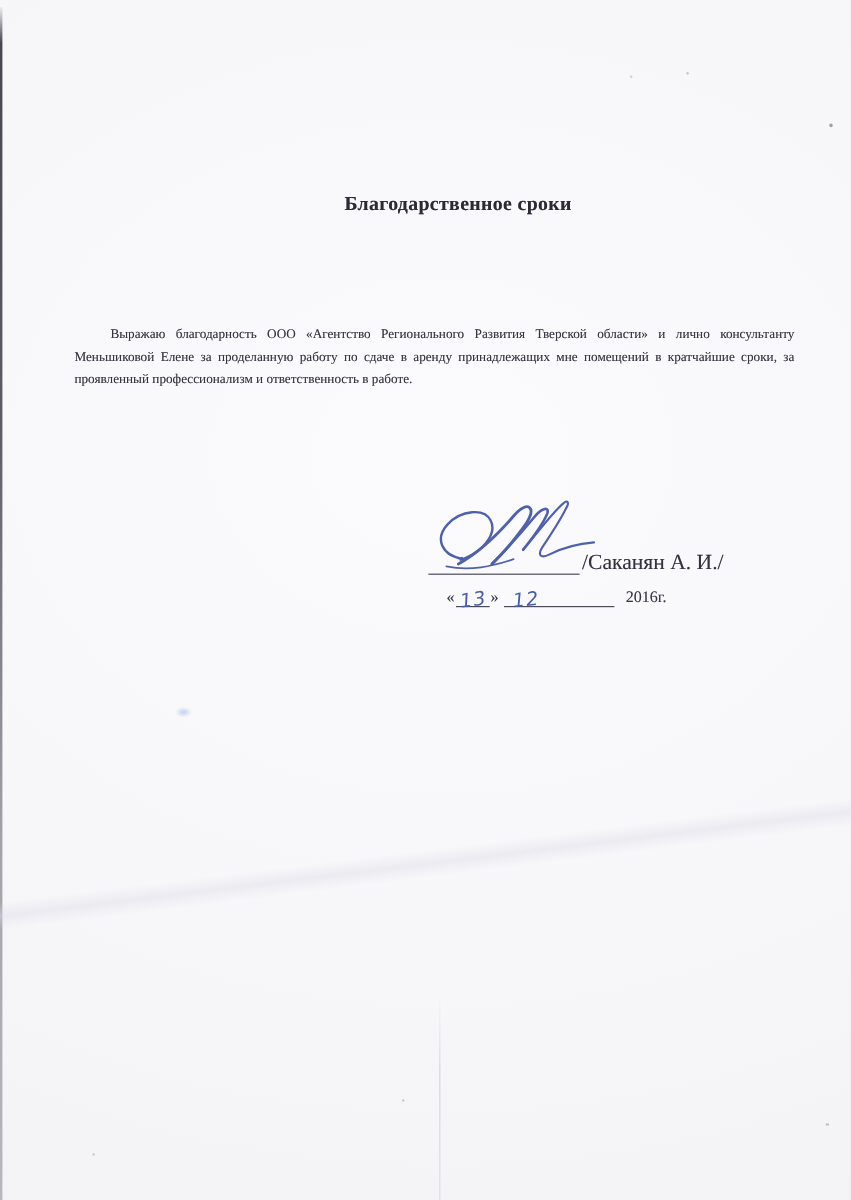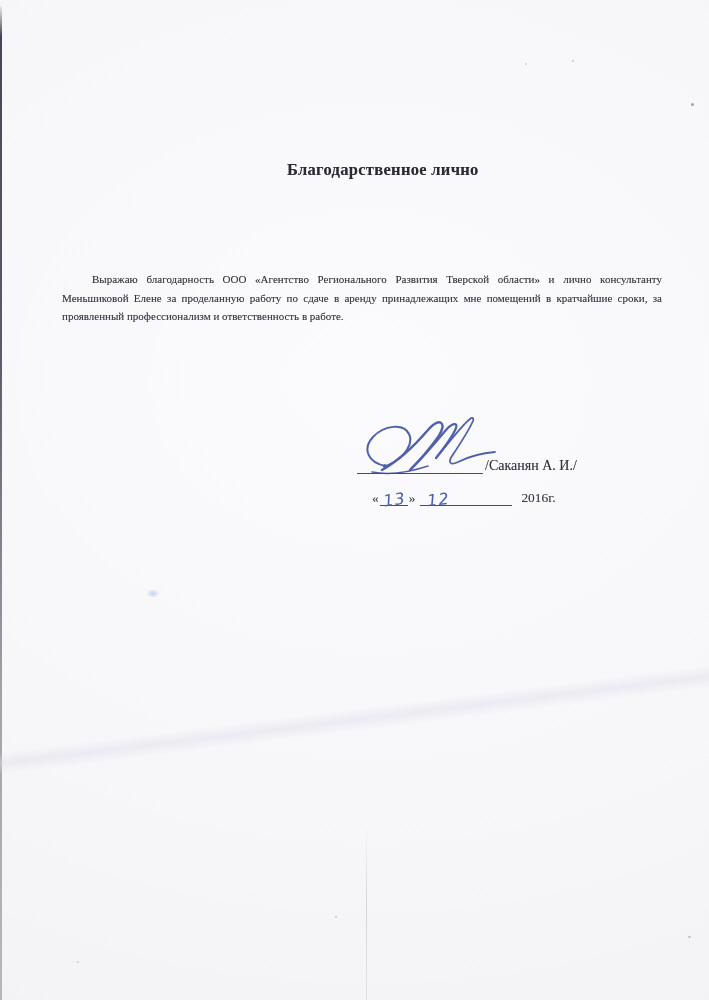--- a/index.html
+++ b/index.html
@@ -60,21 +60,21 @@
   }
   .sig-row{
     position:absolute;left:357px;top:458px;
     display:flex;align-items:flex-end;
   }
   .sig-line{
     width:126px;height:14px;
     border-bottom:1.2px solid #4c4c58;
   }
   .sig-name{
-    font-size:14px;color:#33333e;margin-left:2px;
+    font-size:18px;color:#33333e;margin-left:2px;
     text-shadow:0 0 0.4px rgba(51,51,62,0.4);
     white-space:nowrap;
   }
   .signature-svg{
     position:absolute;left:352px;top:416px;width:150px;height:62px;
   }
   .date-row{
     position:absolute;left:371px;top:488px;
     display:flex;align-items:flex-end;
     font-size:13.4px;color:#3a3a46;
@@ -108,21 +108,21 @@
   <div class="crease-diagonal"></div>
   <div class="crease-vertical"></div>
   <div class="smudge-blue"></div>
   <div class="speck s1"></div>
   <div class="speck s2"></div>
   <div class="speck s3"></div>
   <div class="speck s4"></div>
   <div class="speck s5"></div>
   <div class="speck s6"></div>
 
-  <div class="title">Благодарственное лично</div>
+  <div class="title">Благодарственное сроки</div>
 
   <div class="body-par">Выражаю благодарность ООО «Агентство Регионального Развития Тверской области» и лично консультанту Меньшиковой Елене за проделанную работу по сдаче в аренду принадлежащих мне помещений в кратчайшие сроки, за проявленный профессионализм и ответственность в работе.</div>
 
   <svg class="signature-svg" viewBox="0 0 150 62">
     <g fill="none" stroke="#4154a6" stroke-linecap="round" stroke-linejoin="round" opacity="0.92">
       <path d="M34,50 C16,47 10,33 21,21 C32,9 52,7 57,18 C62,28 52,40 42,46 C35,50 29,52 33,49" stroke-width="2"></path>
       <path d="M30,54 C48,44 64,28 76,14 C82,7 88,4 90,8 C93,13 84,24 76,34 C70,42 62,50 58,54" stroke-width="2.4"></path>
       <path d="M58,54 C70,42 84,26 94,14 C100,7 106,6 104,12 C101,20 92,32 84,42" stroke-width="2.2"></path>
       <path d="M84,42 C96,28 110,9 118,3 C120,1 122,2 121,5 C117,14 108,28 100,40 C96,46 98,50 106,46 C118,40 130,37 143,36" stroke-width="1.8"></path>
       <path d="M20,56 C40,60 58,56 76,50" stroke-width="1.5"></path>

